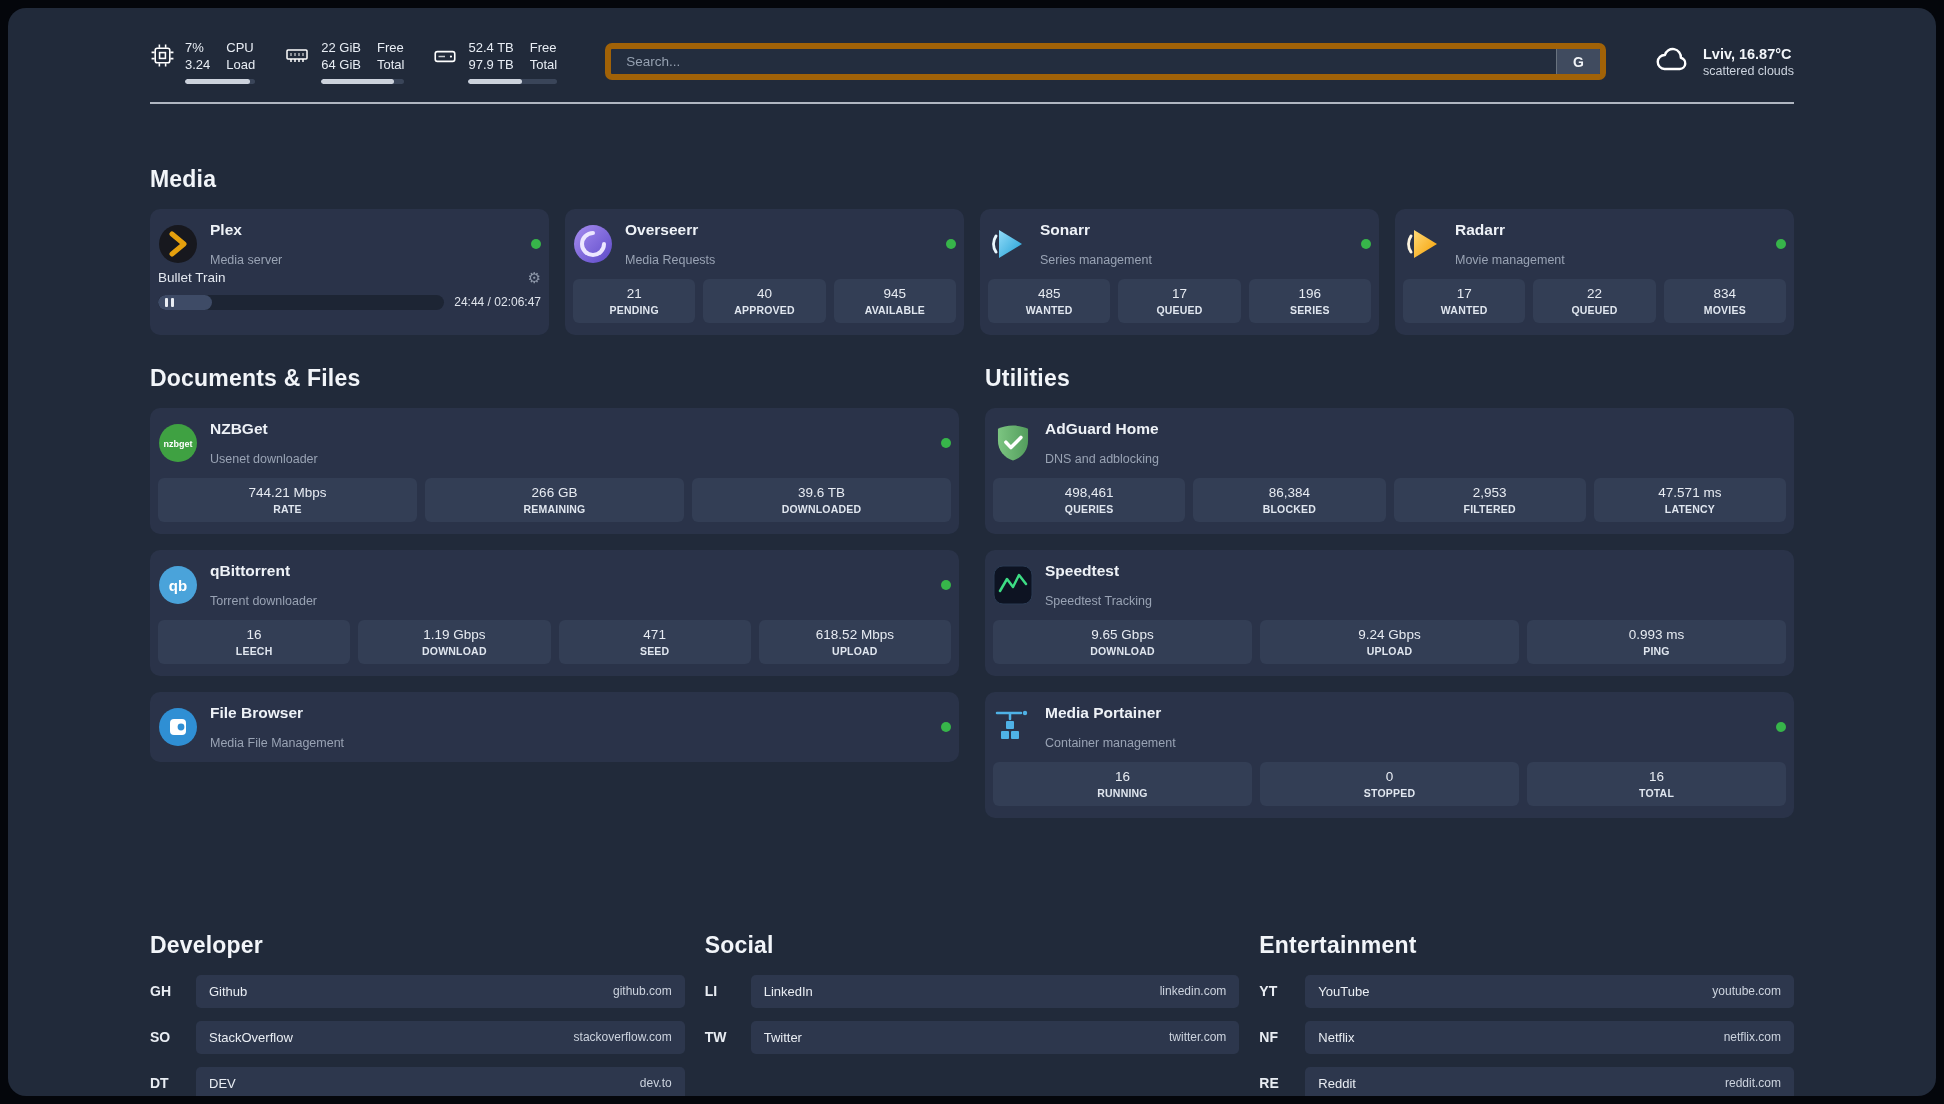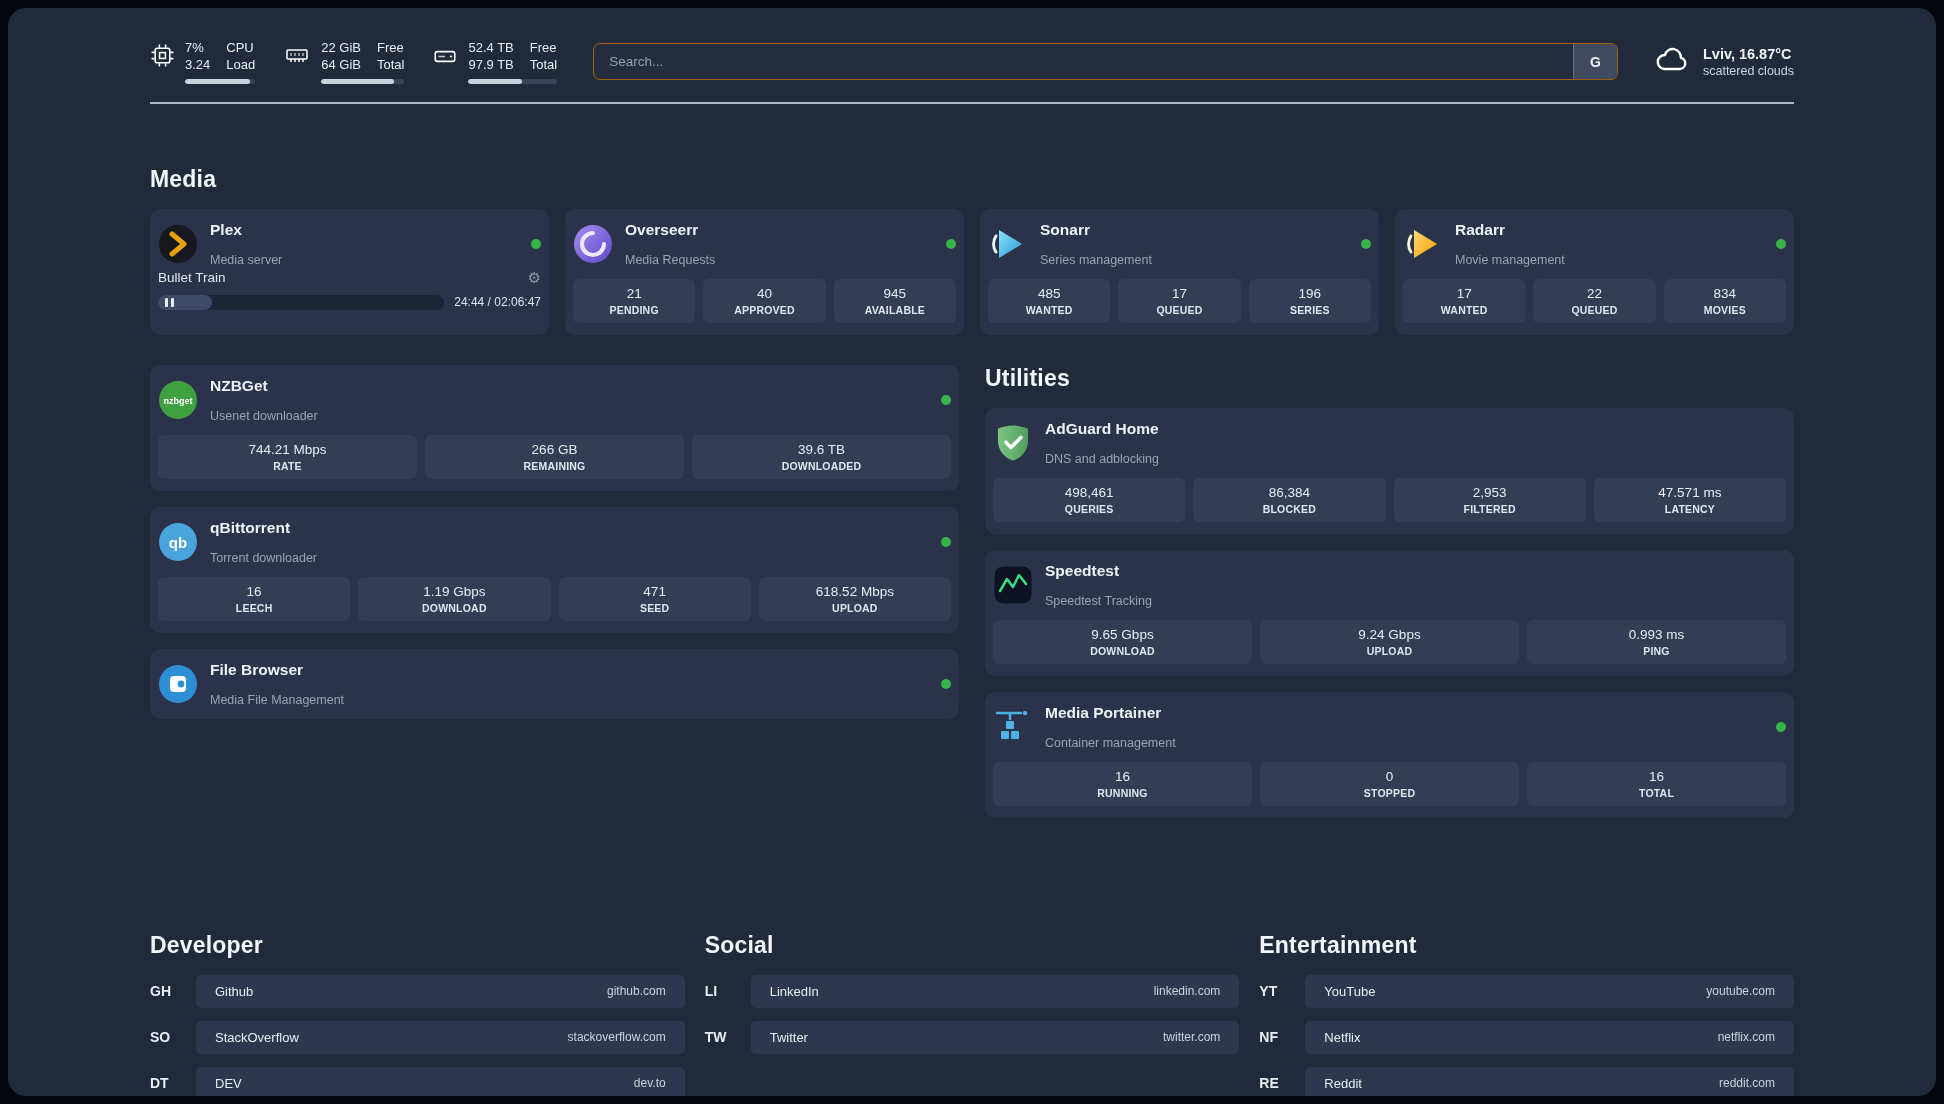--- a/index.html
+++ b/index.html
@@ -7,21 +7,21 @@
   .app { position:absolute; inset:8px; background:#212a3a; border-radius:18px; padding:32px 142px 0; overflow:hidden; }
 
   
   .topbar { display:flex; align-items:center; }
   .metrics { display:flex; gap:28px; }
   .metric { display:flex; gap:10px; align-items:flex-start; }
   .metric-icon { margin-top:3px; }
   .metric-cols { display:flex; gap:16px; color:#e8edf4; font-size:13px; line-height:1.3; }
   .metric-bar { margin-top:5px; height:5px; border-radius:3px; background:#3a4559; overflow:hidden; }
   .metric-bar i { display:block; height:100%; background:#ccd2dc; border-radius:3px; }
-  .search { flex:1; display:flex; margin:0 36px; height:37px; border:1px solid #a16207; border-radius:7px; background:#232d3e; overflow:hidden; }
+  .search { flex:1; display:flex; margin:0 48px; height:37px; border:6px solid #a16207; border-radius:7px; background:#232d3e; overflow:hidden; }
   .search input { flex:1; background:transparent; border:0; outline:none; color:#e2e8f0; padding:0 15px; font-size:13.5px; }
   .search input::placeholder { color:#95a0b0; }
   .search-btn { width:44px; background:#404b5f; color:#f2f5f9; display:flex; align-items:center; justify-content:center; font-size:14px; font-weight:600; border-left:1px solid #69737f; cursor:pointer; }
   .weather { display:flex; gap:13px; align-items:center; color:#f2f5f9; }
   .weather-line1 { font-size:14.5px; font-weight:600; }
   .weather-line2 { font-size:12.5px; color:#cdd4df; margin-top:2px; }
   .divider { margin-top:18px; border:0; border-top:2px solid #c9cfd9; opacity:.85; }
 
   
   h2.section-title { font-size:23px; color:#f2f5f9; font-weight:600; margin:0 0 16px; letter-spacing:.2px; }
@@ -50,21 +50,21 @@
   .progress-track { flex:1; height:15px; border-radius:8px; background:#1d2534; position:relative; overflow:hidden; }
   .progress-fill { position:absolute; left:0; top:0; bottom:0; background:#3e4b66; border-radius:8px; }
   .pause { position:absolute; left:7px; top:0; bottom:0; display:flex; align-items:center; gap:2.5px; }
   .pause i { width:3px; height:9px; background:#e9edf3; display:block; border-radius:1px; }
   .plex-time { font-size:12px; color:#dfe4ec; white-space:nowrap; }
 
   
   .bookmarks { display:grid; grid-template-columns:1fr 1fr 1fr; gap:20px; margin-top:98px; }
   .bm-row { display:flex; align-items:center; margin-bottom:13px; cursor:pointer; }
   .bm-abbr { width:46px; font-size:14px; font-weight:600; color:#e9edf3; }
-  .bm-pill { flex:1; height:33px; background:#2d374d; border-radius:5px; display:flex; align-items:center; justify-content:space-between; padding:0 19px; }
+  .bm-pill { flex:1; height:33px; background:#2d374d; border-radius:5px; display:flex; align-items:center; justify-content:space-between; padding:0 13px; }
   .bm-name { font-size:13px; color:#e9edf3; }
   .bm-url { font-size:12px; color:#ccd3de; }
 </style>
 </head>
 <body>
 
 <div class="app">
 
   <div class="topbar">
     <div class="metrics">
@@ -304,20 +304,21 @@
               <div class="stat-value">834</div>
               <div class="stat-label">MOVIES</div>
             </div>
         </div>
       </div>
     </div>
   </div>
 
   <div class="two-col">
     <div class="col">
+      <h2 class="section-title">Documents &amp; Files</h2>
 
       <div class="card">
         <div class="card-header">
           <div class="app-icon">
             <svg viewBox="0 0 40 40" width="40" height="40">
                 <circle cx="20" cy="20" r="19" fill="#3fa142"></circle>
                 <text x="20" y="23.5" font-size="9" fill="#fff" text-anchor="middle" font-weight="bold">nzbget</text>
               </svg>
           </div>
           <div>

